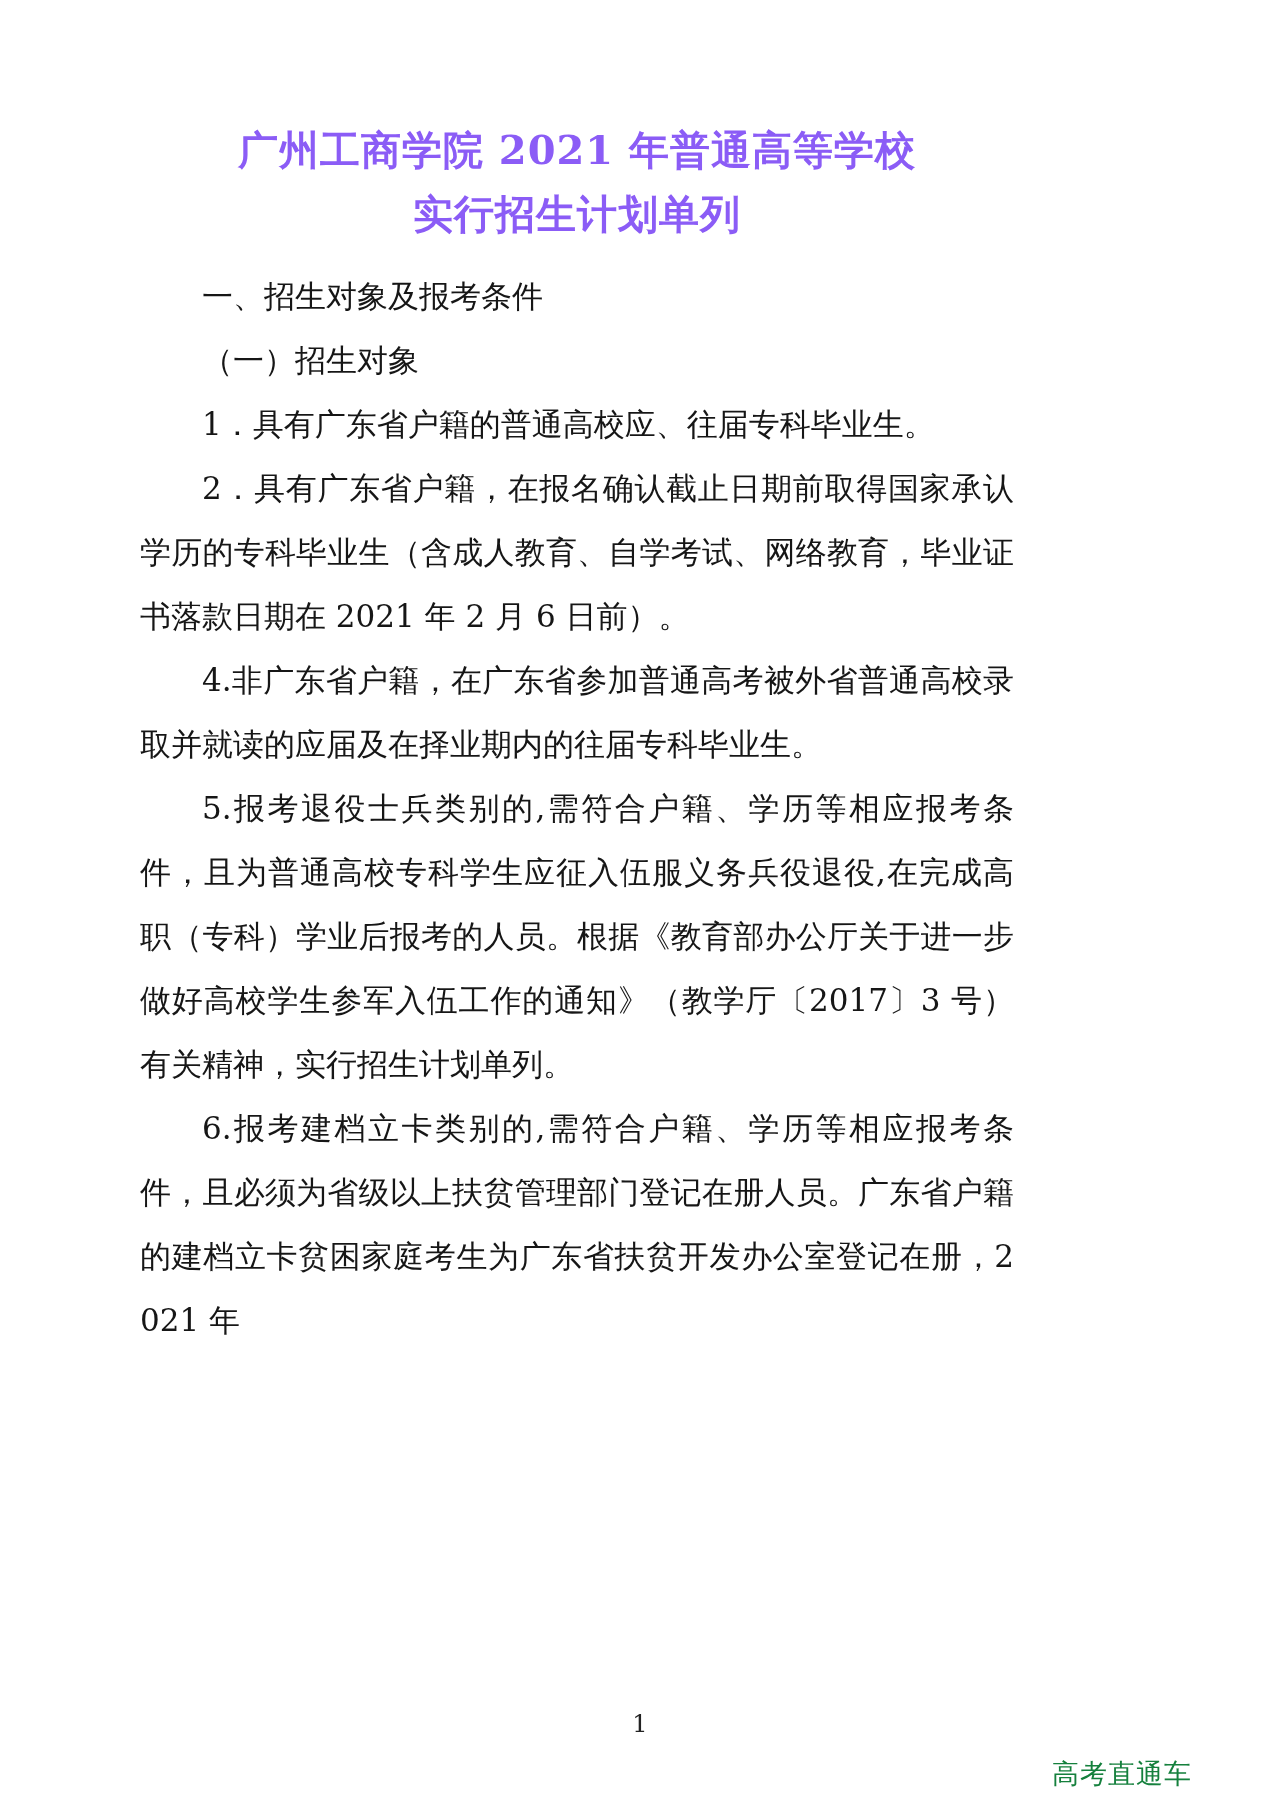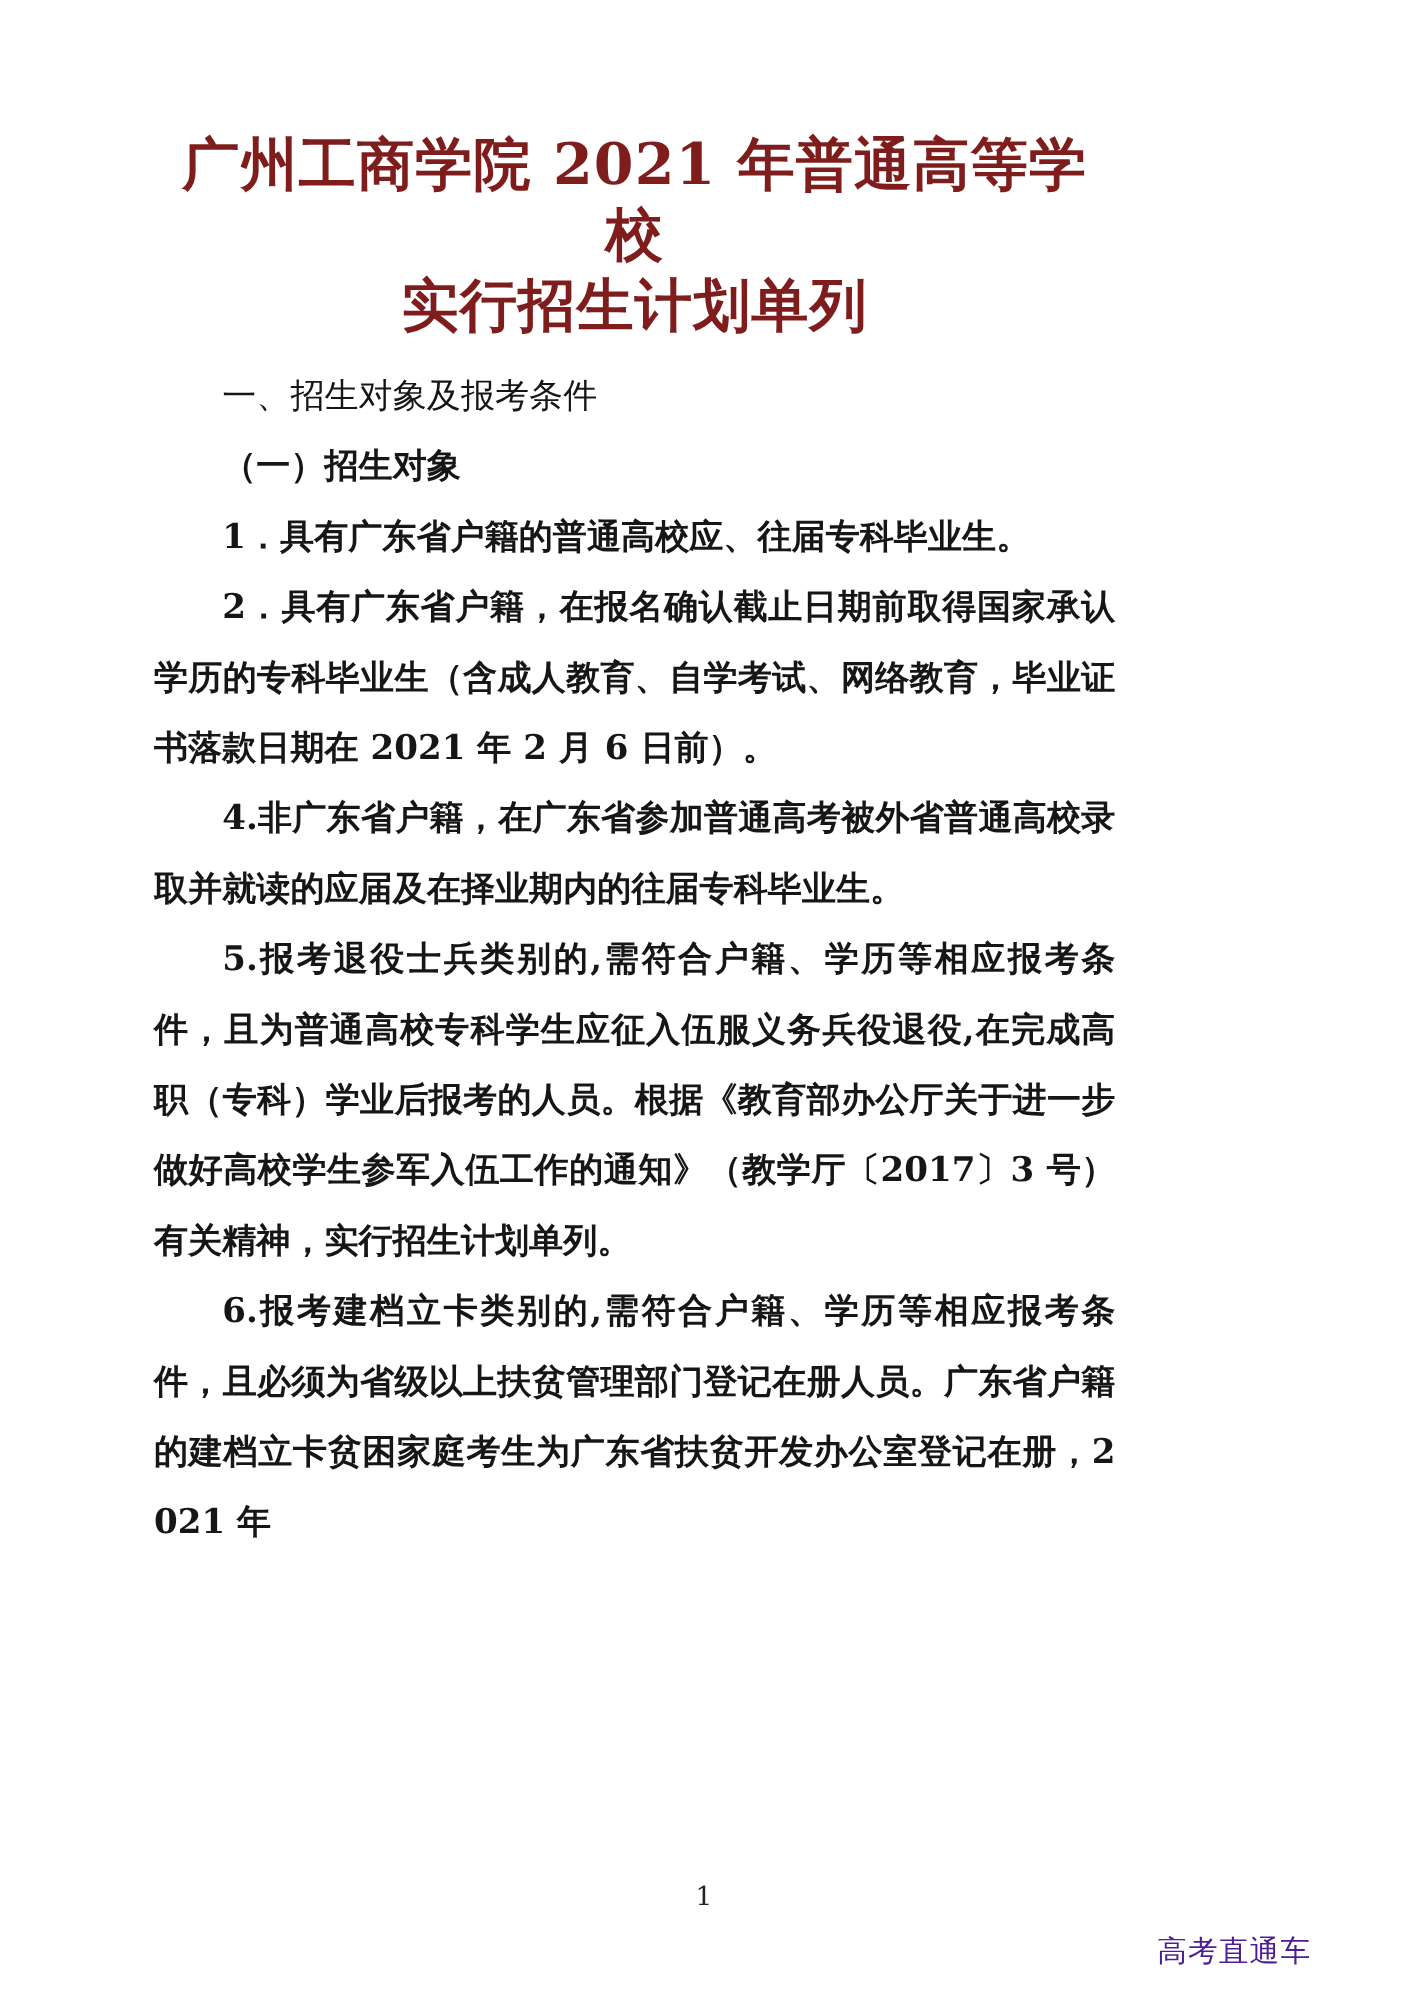--- a/index.html
+++ b/index.html
@@ -20,58 +20,57 @@
     color: #161616;
   }
   .content {
     position: absolute;
     top: 118px;
     left: 140px;
     width: 874px;
   }
   .doc-title {
     margin: 0;
-    font-size: 52px;
+    font-size: 40px;
     font-weight: 700;
     text-align: center;
     line-height: 64px;
     letter-spacing: 1px;
-    color: #7f1d1d;
+    color: #8b5cf6;
   }
   .title-line { display: block; }
   .body {
     margin-top: 18px;
     font-size: 31px;
     line-height: 64px;
   }
   .para, .heading, .subheading {
     margin: 0;
     text-indent: 2em;
     text-align: justify;
     text-justify: inter-ideograph;
     word-break: break-all;
-    font-weight: bold;
   }
   .heading { font-weight: 400; }
   .page-number {
     position: absolute;
     bottom: 72px;
     left: 0;
     width: 100%;
     text-align: center;
     font-size: 24px;
     color: #222222;
   }
   .watermark {
     position: absolute;
     right: 88px;
     bottom: 18px;
     font-size: 27px;
     letter-spacing: 1px;
-    color: #4c1d95;
+    color: #15803d;
     font-family: "DejaVu Sans", "Liberation Sans", sans-serif;
   }
 </style>
 </head>
 <body>
 
 <main class="page">
 
   <section class="content">
 

